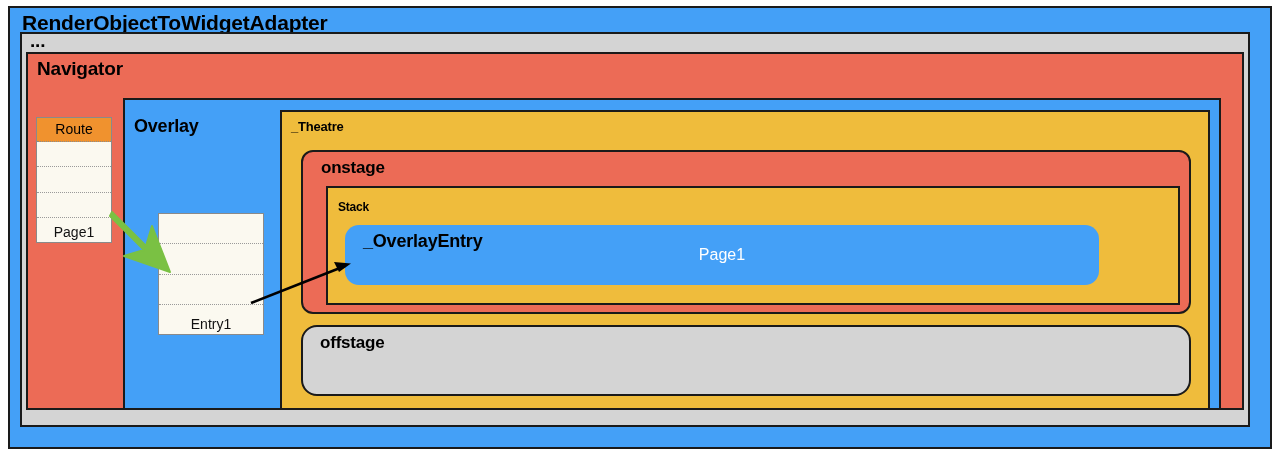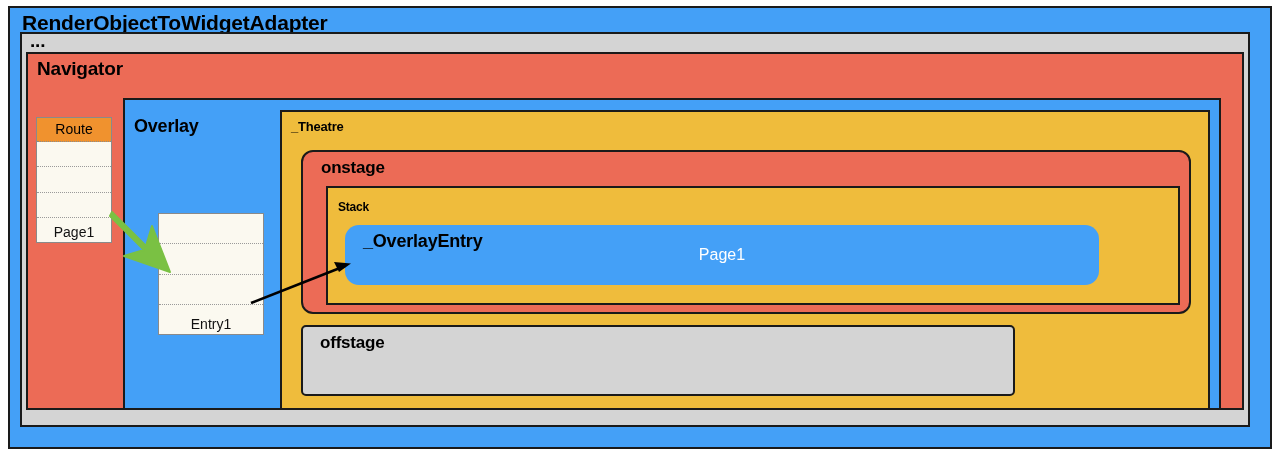--- a/index.html
+++ b/index.html
@@ -176,23 +176,23 @@
     left: 0; right: 0;
     top: 21px;
     text-align: center;
     color: #ffffff;
     font-size: 16px;
   }
 
   
   #offstage {
     left: 301px; top: 325px;
-    width: 714px; height: 71px;
+    width: 890px; height: 71px;
     background: #d4d4d4;
-    border-radius: 5px;
+    border-radius: 16px;
   }
   #offstage > .box-title {
     left: 17px; top: 6px;
     font-size: 17px;
   }
   #offstage .offstage-value {
     position: absolute;
     left: 0; right: 0;
     top: 35px;
     text-align: center;

